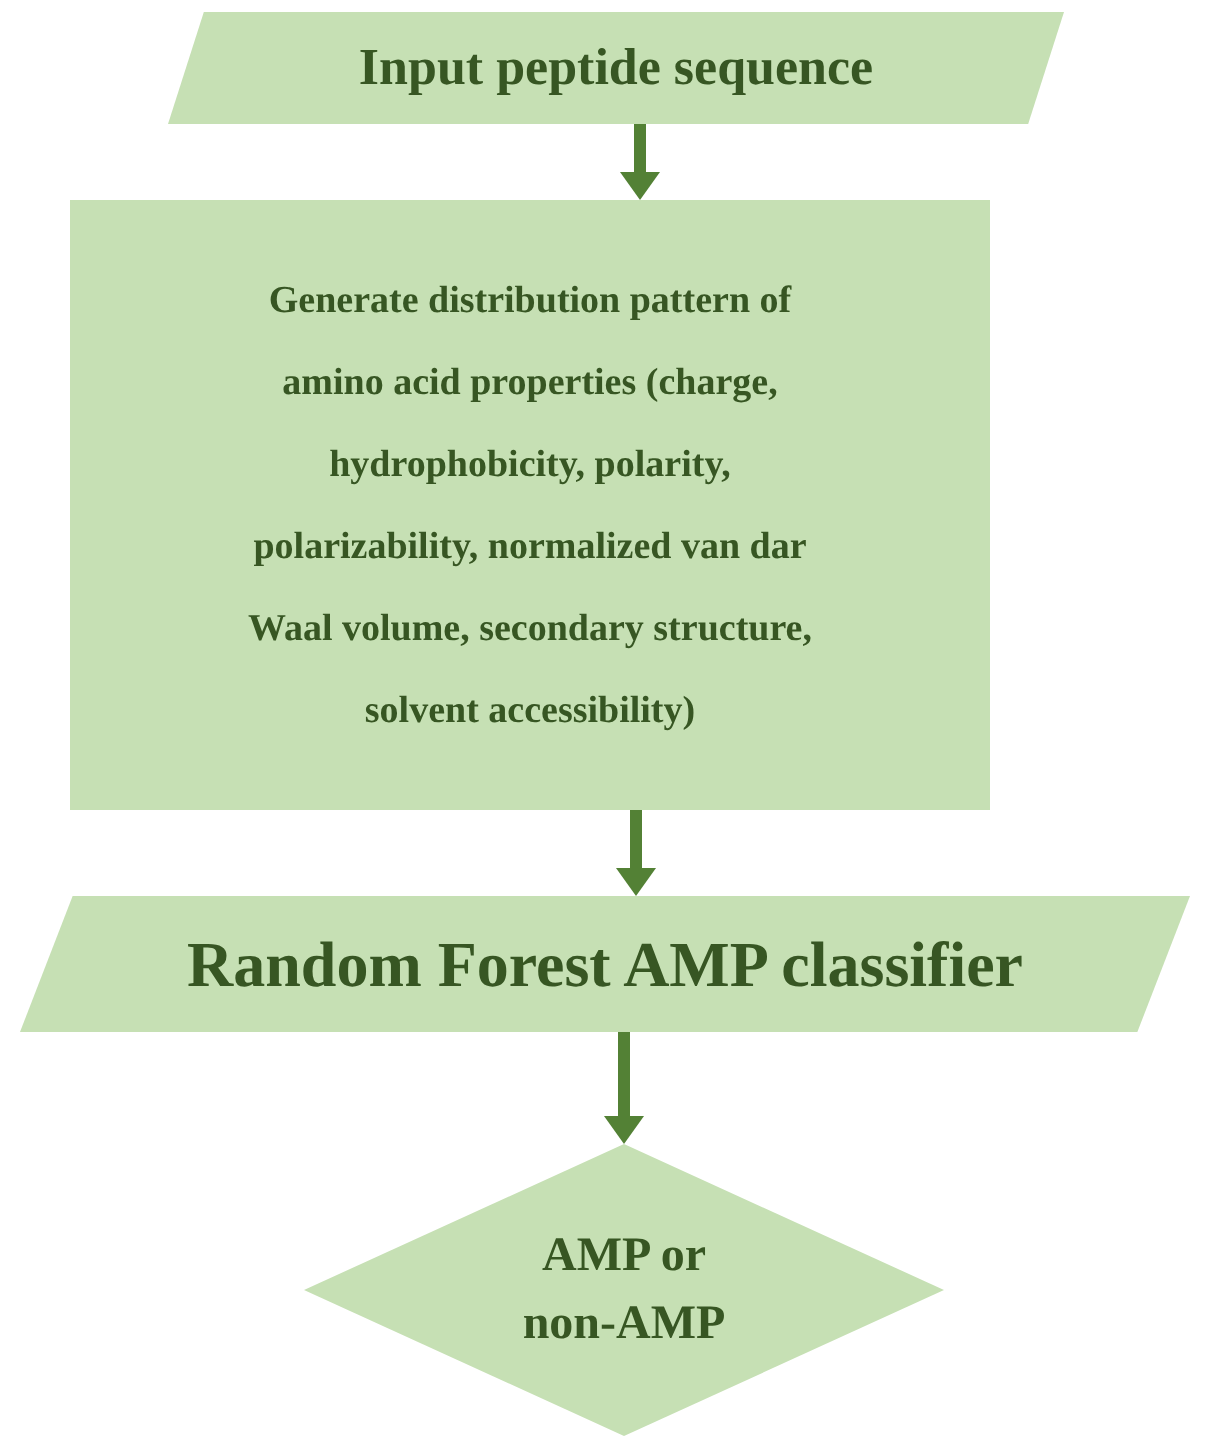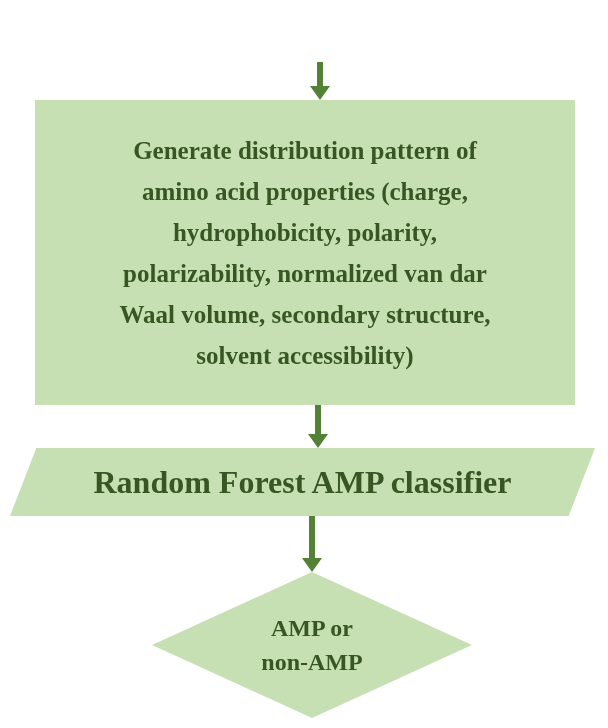--- a/index.html
+++ b/index.html
@@ -30,22 +30,22 @@
     white-space: pre-line;
   }
   .node-input {
     left: 84px; top: 6px;
     width: 448px; height: 56px;
     font-size: 26px;
     clip-path: polygon(4% 0%, 100% 0%, 96% 100%, 0% 100%);
   }
   .node-process {
     left: 35px; top: 100px;
-    width: 540px; height: 305px;
-    font-size: 25px;
+    width: 460px; height: 305px;
+    font-size: 19px;
     line-height: 41px;
     padding: 0 8px;
   }
   .node-classifier {
     left: 10px; top: 448px;
     width: 585px; height: 68px;
     font-size: 32px;
     clip-path: polygon(4.5% 0%, 100% 0%, 95.5% 100%, 0% 100%);
   }
   .node-decision {
@@ -75,20 +75,23 @@
   }
   .arrow-1 { left: 310px; top: 62px;  height: 38px; }
   .arrow-2 { left: 308px; top: 405px; height: 43px; }
   .arrow-3 { left: 302px; top: 516px; height: 56px; }
 </style>
 </head>
 <body>
 
 <div class="canvas">
 
+  <div class="node node-input">
+    <span>Input peptide sequence</span>
+  </div>
 
   <div class="arrow arrow-1">
     <div class="stem"></div>
     <div class="head"></div>
   </div>
 
   <div class="node node-process">
     <span>Generate distribution pattern of
 amino acid properties (charge,
 hydrophobicity, polarity,

